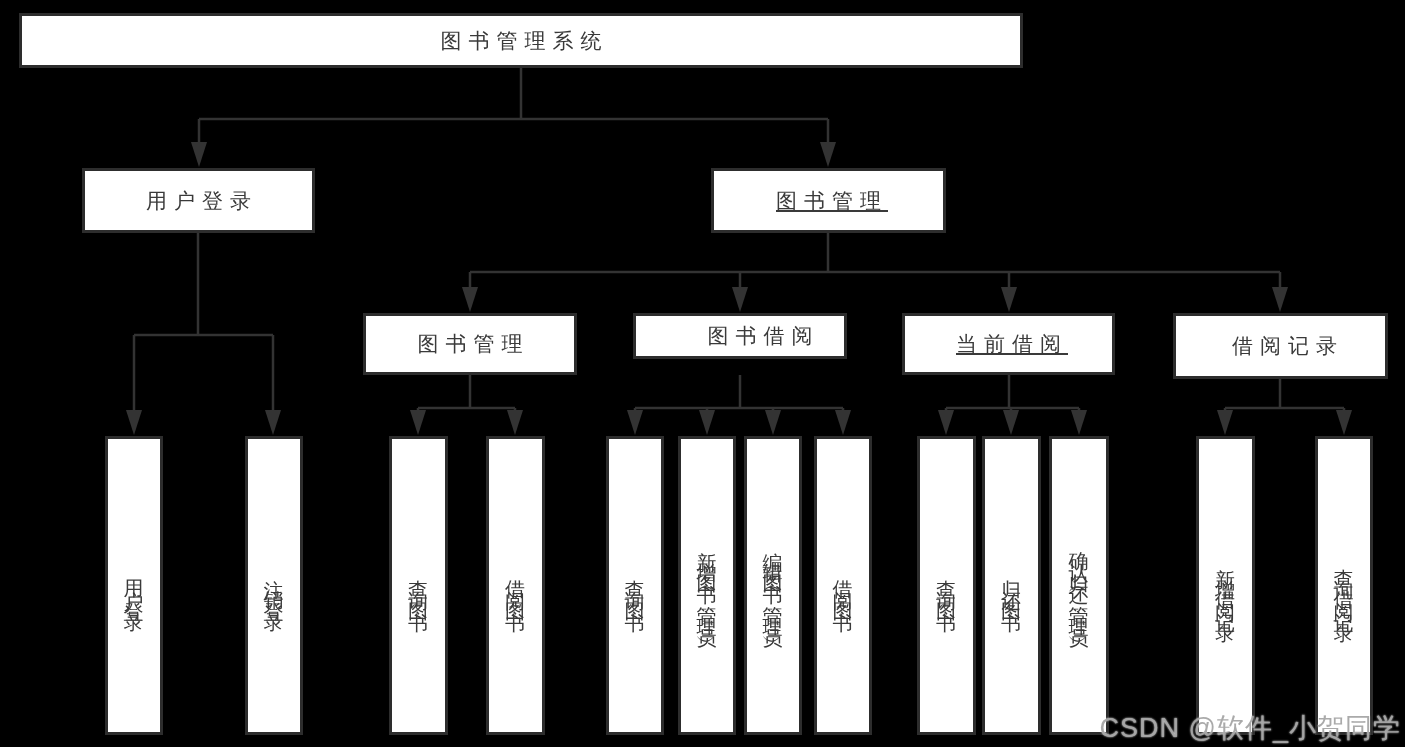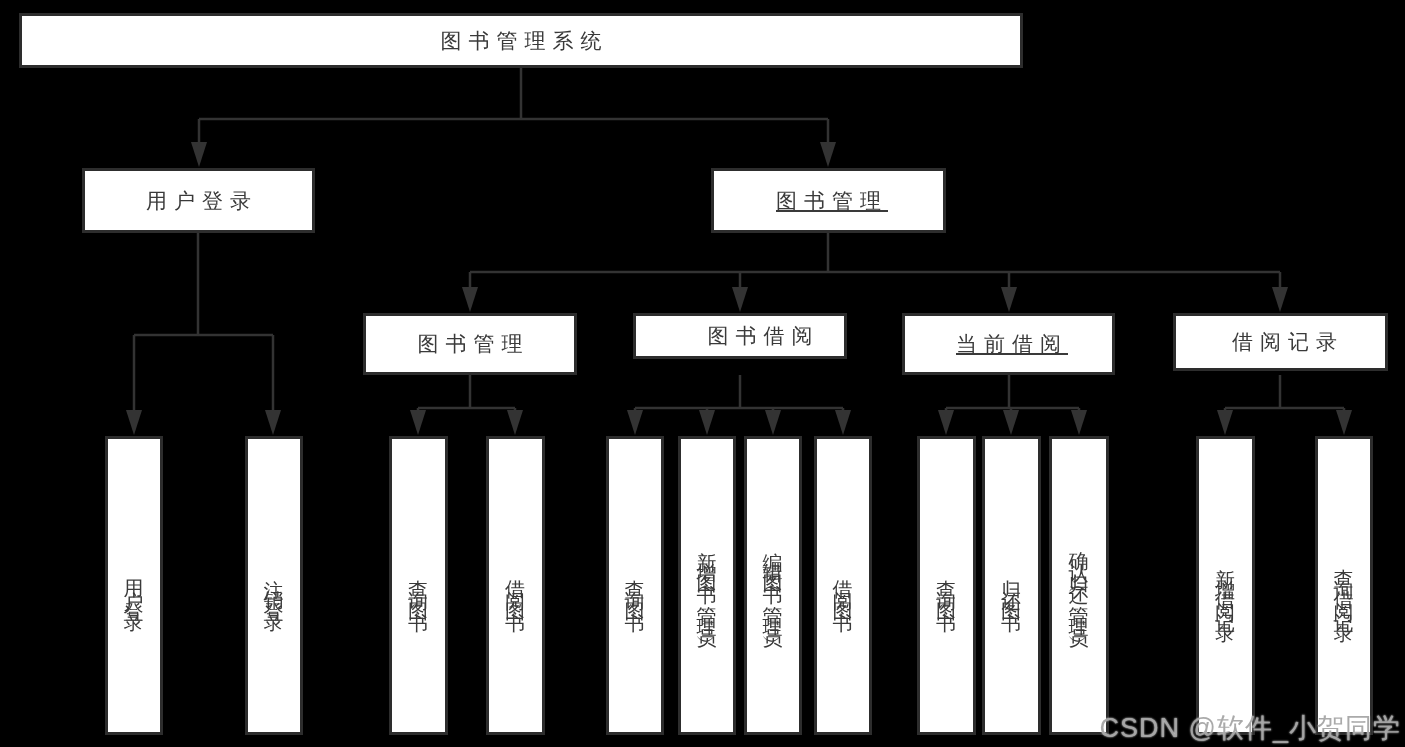--- a/index.html
+++ b/index.html
@@ -123,21 +123,21 @@
 
   <div class="node hbox" style="left:363px; top:313px; width:214px; height:62px;">
     <span>图书管理</span>
   </div>
   <div class="node hbox" style="left:633px; top:313px; width:214px; height:46px;padding-left:40px;">
     <span>图书借阅</span>
   </div>
   <div class="node hbox" style="left:902px; top:313px; width:213px; height:62px;text-decoration:underline;">
     <span>当前借阅</span>
   </div>
-  <div class="node hbox" style="left:1173px; top:313px; width:215px; height:58px;padding-left:8px;">
+  <div class="node hbox" style="left:1173px; top:313px; width:215px; height:66px;padding-left:8px;">
     <span>借阅记录</span>
   </div>
 
   <div class="node vbox" style="left:105px; top:436px; width:58px; height:299px;">
     <span class="vlabel">用户登录</span>
   </div>
   <div class="node vbox" style="left:245px; top:436px; width:58px; height:299px;">
     <span class="vlabel">注销登录</span>
   </div>
 

